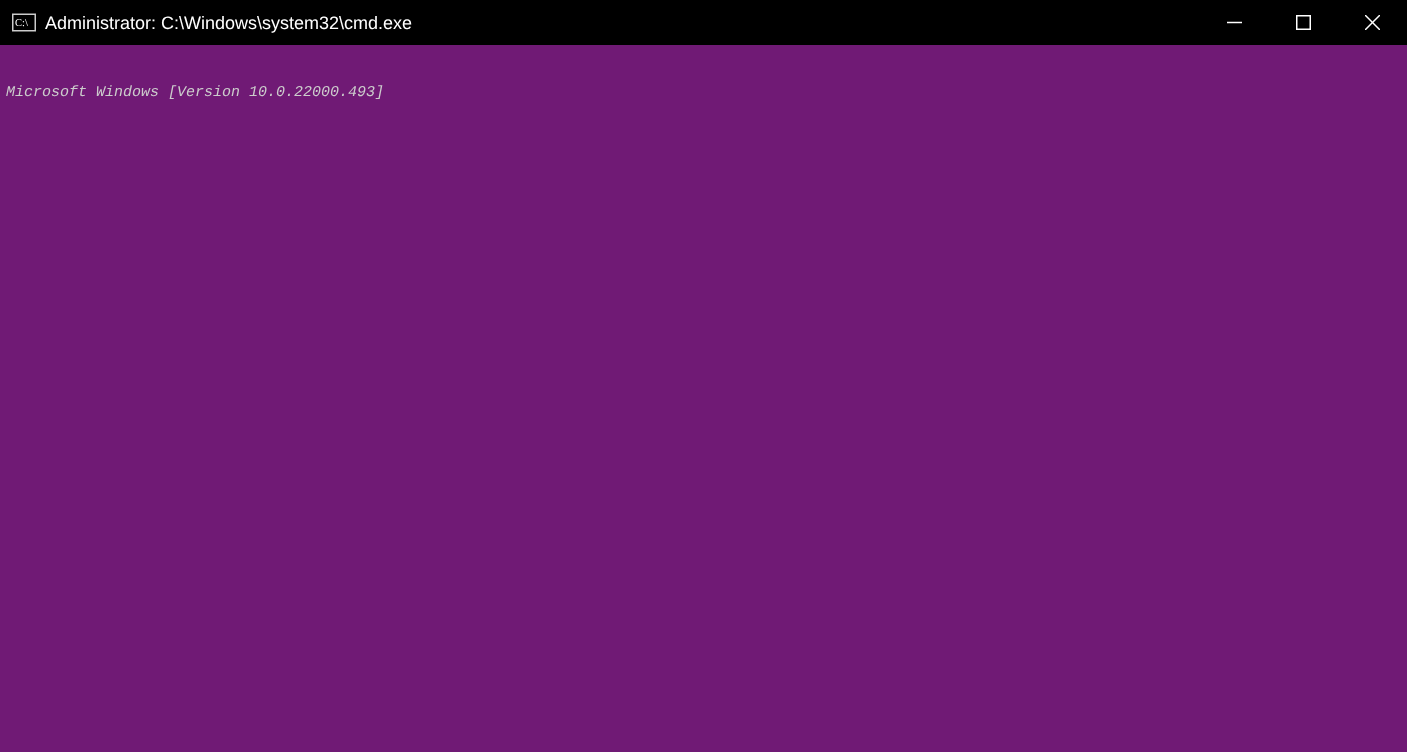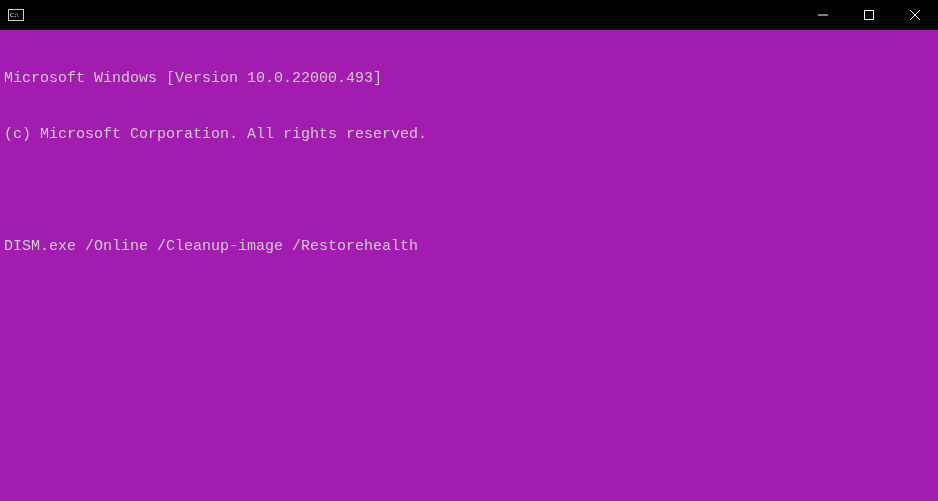--- a/index.html
+++ b/index.html
@@ -51,28 +51,29 @@
       height: 30px;
       display: flex;
       align-items: center;
       justify-content: center;
       color: #fff;
       background: transparent;
       border: none;
       cursor: pointer;
     }
     .terminal {
-      background: #a21caf;
+      background: #701a75;
       color: #cccccc;
       height: calc(501px - 30px);
       padding: 2px 4px;
-      font-size: 15px;
+      font-size: 10px;
       line-height: 1.25;
       white-space: pre;
       font-family: Consolas, 'Courier New', monospace;
+      font-style: italic;
     }
     .terminal-line {
       display: block;
     }
     .prompt-line {
       display: flex;
     }
     .prompt {
       white-space: pre;
     }
@@ -87,20 +88,21 @@
 <body>
 
 <div class="titlebar">
   <div class="titlebar-left">
     <span class="app-icon">
       <svg viewBox="0 0 16 16" xmlns="http://www.w3.org/2000/svg">
         <rect x="0.5" y="2.5" width="15" height="11" fill="#000" stroke="#ccc" stroke-width="1"></rect>
         <text x="2" y="10" font-size="7" fill="#fff" font-family="Consolas">C:\</text>
       </svg>
     </span>
+    <span>Administrator: C:\Windows\system32\cmd.exe</span>
   </div>
   <div class="titlebar-right">
     <button class="win-btn">
       <svg width="10" height="10" viewBox="0 0 10 10">
         <line x1="0" y1="5" x2="10" y2="5" stroke="#fff" stroke-width="1"></line>
       </svg>
     </button>
     <button class="win-btn">
       <svg width="10" height="10" viewBox="0 0 10 10">
         <rect x="0.5" y="0.5" width="9" height="9" fill="none" stroke="#fff" stroke-width="1"></rect>
@@ -110,18 +112,16 @@
       <svg width="10" height="10" viewBox="0 0 10 10">
         <line x1="0" y1="0" x2="10" y2="10" stroke="#fff" stroke-width="1"></line>
         <line x1="10" y1="0" x2="0" y2="10" stroke="#fff" stroke-width="1"></line>
       </svg>
     </button>
   </div>
 </div>
 
 <div class="terminal">
   <span class="terminal-line">Microsoft Windows [Version 10.0.22000.493]</span>
-  <span class="terminal-line">(c) Microsoft Corporation. All rights reserved.</span>
   <div class="blank"></div>
   <div class="prompt-line">
-    <span class="command">DISM.exe /Online /Cleanup-image /Restorehealth</span>
   </div>
 </div>
 
 </body></html>

